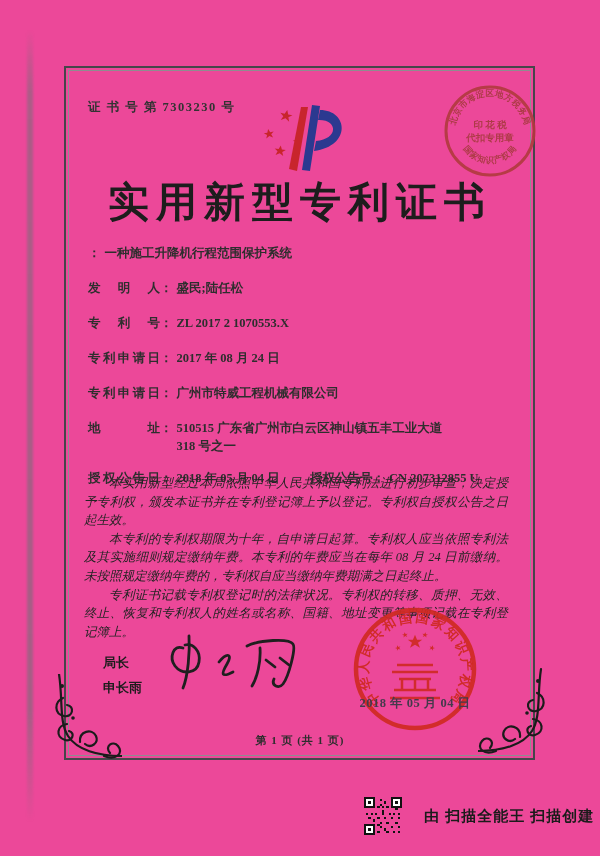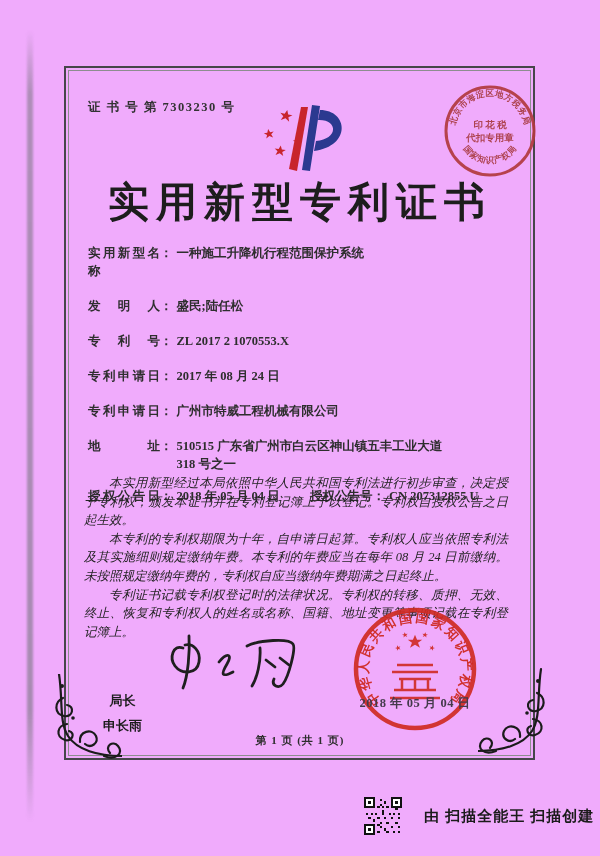--- a/index.html
+++ b/index.html
@@ -1,16 +1,16 @@
 <!DOCTYPE html>
 <html><head>
 <meta charset="utf-8">
 <style>
   html,body{margin:0;padding:0;background:#ffffff;}
-  #page{position:relative;width:600px;height:856px;background:#f0abfc;overflow:hidden;
+  #page{position:relative;width:600px;height:856px;background:#ec4899;overflow:hidden;
         font-family:"Liberation Serif",serif;color:#2b2b2b;}
   
   .edge-left{position:absolute;left:27px;top:30px;width:6px;height:792px;
     background:linear-gradient(180deg,rgba(110,112,118,0),rgba(110,112,118,.5) 8%,rgba(110,112,118,.55) 86%,rgba(110,112,118,0));
     filter:blur(1.1px);}
   
   .frame{position:absolute;left:64px;top:66px;width:467px;height:690px;border:2px solid #46464a;}
   .frame-inner{position:absolute;inset:2px;border:1px solid #8d8d8f;}
   .cert-no{position:absolute;left:88px;top:99px;font-size:12.5px;font-weight:600;letter-spacing:1.5px;color:#333;}
   .logo{position:absolute;left:242px;top:103px;}
@@ -23,22 +23,22 @@
   .lbl{display:inline-block;width:72px;flex:none;text-align:justify;text-align-last:justify;text-justify:inter-character;}
   .colon{flex:none;margin-right:4px;}
   .val{flex:1;}
   .val.addr{max-width:285px;}
   .grant-row{display:flex;line-height:1.44;}
   .pair{display:flex;margin-top:13px;}
   .pair1{width:222px;flex:none;}
   .paras{position:absolute;left:84px;top:474px;width:424px;font-size:12.5px;line-height:18.6px;
          font-style:italic;font-weight:500;color:#242424;text-align:justify;}
   .paras p{margin:0;text-indent:2em;}
-  .signer{position:absolute;left:103px;top:688px;font-family:"Liberation Sans",sans-serif;
-          font-size:13px;font-weight:700;color:#1c1c1c;line-height:25px;text-align:center;}
+  .signer{position:absolute;left:103px;top:650px;font-family:"Liberation Sans",sans-serif;
+          font-size:13px;font-weight:700;color:#1c1c1c;line-height:25px;}
   .sig{position:absolute;left:163px;top:632px;}
   .seal{position:absolute;left:352px;top:606px;}
   .seal-date{position:absolute;left:350px;top:695px;width:130px;text-align:center;
              font-size:12.5px;font-weight:700;color:#443a4b;letter-spacing:.5px;}
   .pageinfo{position:absolute;left:0;top:733px;width:100%;text-align:center;
             font-size:11px;font-weight:600;letter-spacing:1px;color:#2d2d2d;}
   .orn-left{position:absolute;left:54px;top:674px;}
   .orn-right{position:absolute;left:478px;top:664px;transform:scaleX(-1);}
   .scanbar{position:absolute;left:364px;top:797px;display:flex;align-items:center;gap:22px;}
   .scan-text{font-family:"Liberation Sans",sans-serif;font-size:15px;font-weight:600;
@@ -86,21 +86,20 @@
     <text x="52" y="62" text-anchor="middle" font-size="9.5" font-weight="bold" fill="#a83a40">代扣专用章</text>
     <text font-size="8.5" font-weight="bold" fill="#a83a40" letter-spacing="0.5">
       <textPath href="#taxBottom" startOffset="50%" text-anchor="middle">国家知识产权局</textPath>
     </text>
   </svg>
 
   <div class="title">实用新型专利证书</div>
 
   <div class="fields">
     <div class="frow">
-      <span class="lbl">实用新型名称</span>
         <span class="colon">：</span>
         <span class="val">一种施工升降机行程范围保护系统</span>
     </div>
     <div class="frow">
       <span class="lbl">发明人</span>
         <span class="colon">：</span>
         <span class="val">盛民;陆任松</span>
     </div>
     <div class="frow">
       <span class="lbl">专利号</span>

